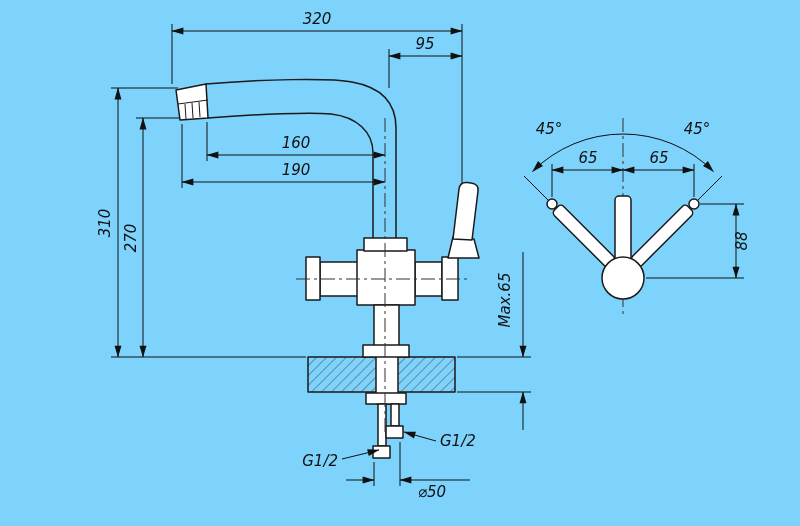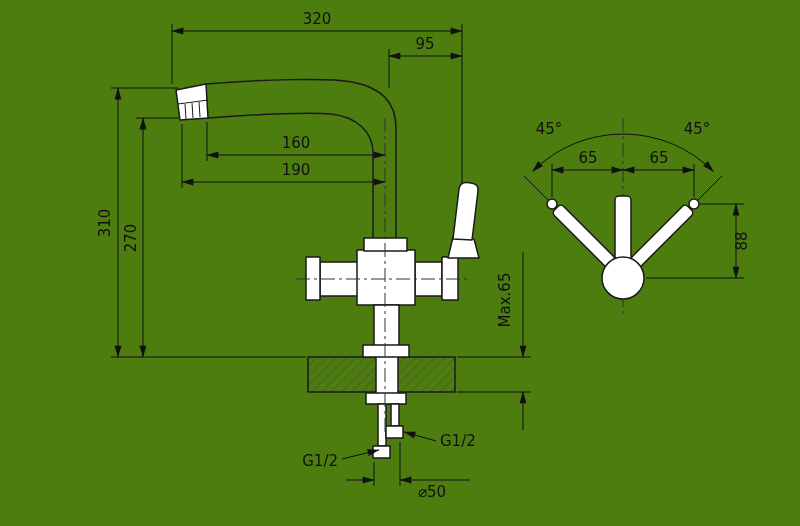--- a/index.html
+++ b/index.html
@@ -1,16 +1,16 @@
 <!DOCTYPE html>
 <html><head>
 <meta charset="utf-8">
 <style>
   html,body{margin:0;padding:0;background:#ffffff;}
-  .stage{position:relative;width:800px;height:526px;background:#4d7c0f;overflow:hidden;}
+  .stage{position:relative;width:800px;height:526px;background:#7dd3fc;overflow:hidden;font-style:italic;}
   svg{display:block;}
   .outline{fill:#ffffff;stroke:#1a1a1a;stroke-width:1.5;stroke-linejoin:round;}
   .stroke-only{fill:none;stroke:#1a1a1a;stroke-width:1.5;stroke-linejoin:round;stroke-linecap:round;}
   .thin{fill:none;stroke:#1a1a1a;stroke-width:1;}
   .dim{fill:none;stroke:#111111;stroke-width:1;}
   .center{fill:none;stroke:#333333;stroke-width:1;stroke-dasharray:14 4 3 4;}
   .lbl{font-family:"DejaVu Sans","Liberation Sans",sans-serif;font-size:15px;fill:#111111;}
   .hatched{stroke:none;}
 </style>
 </head>

